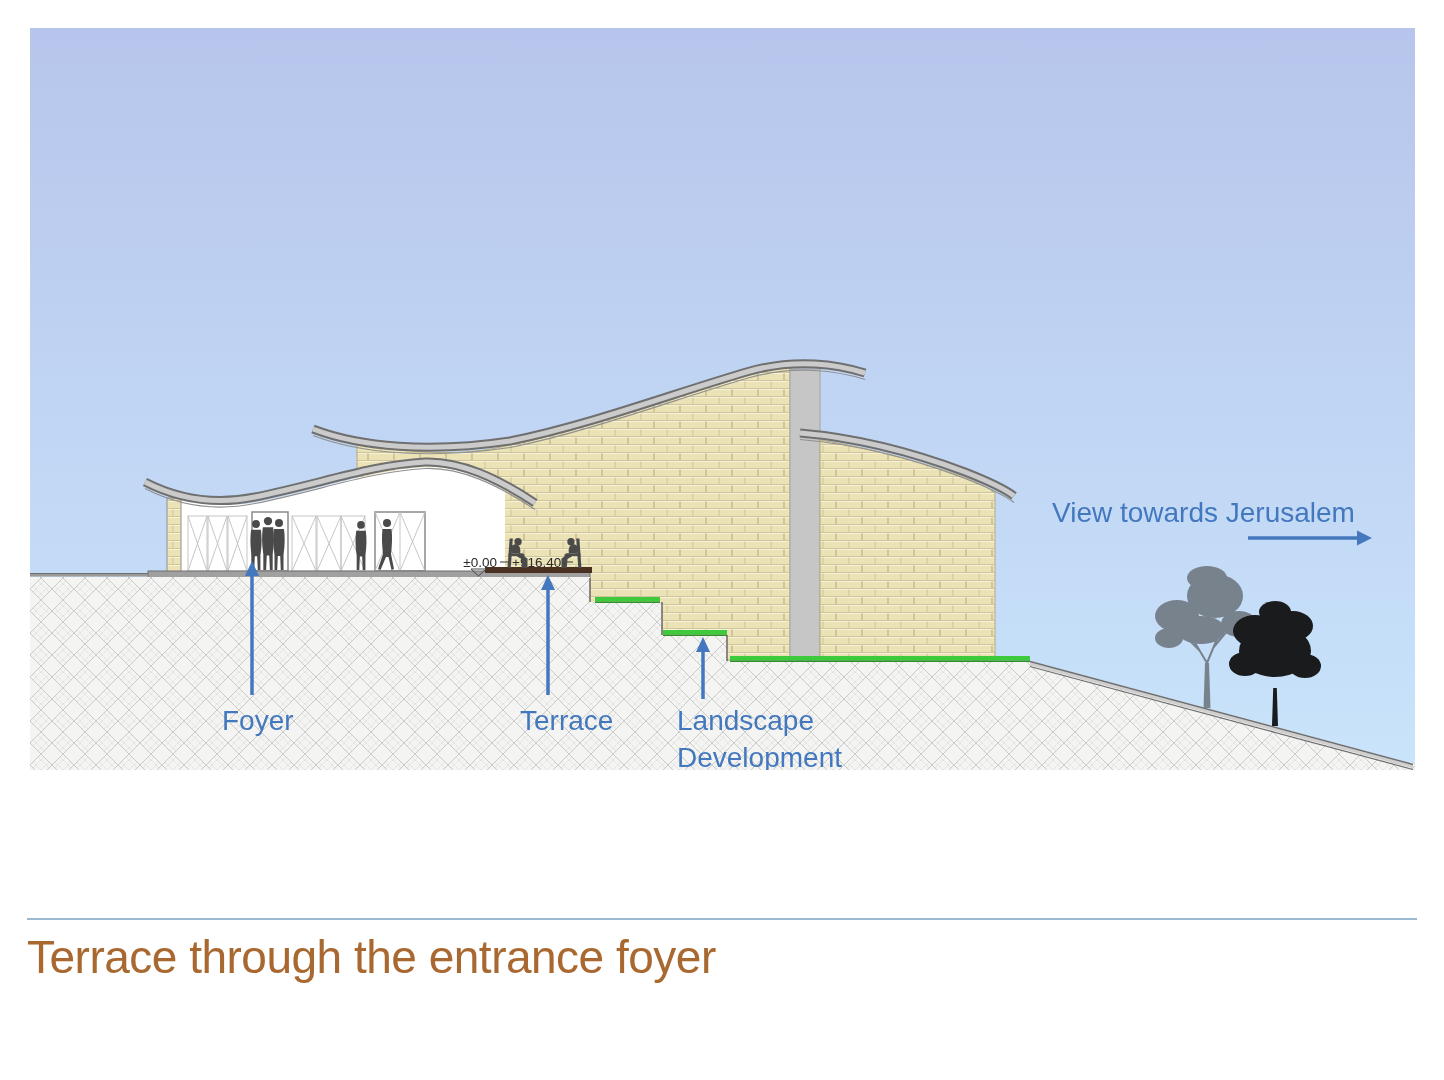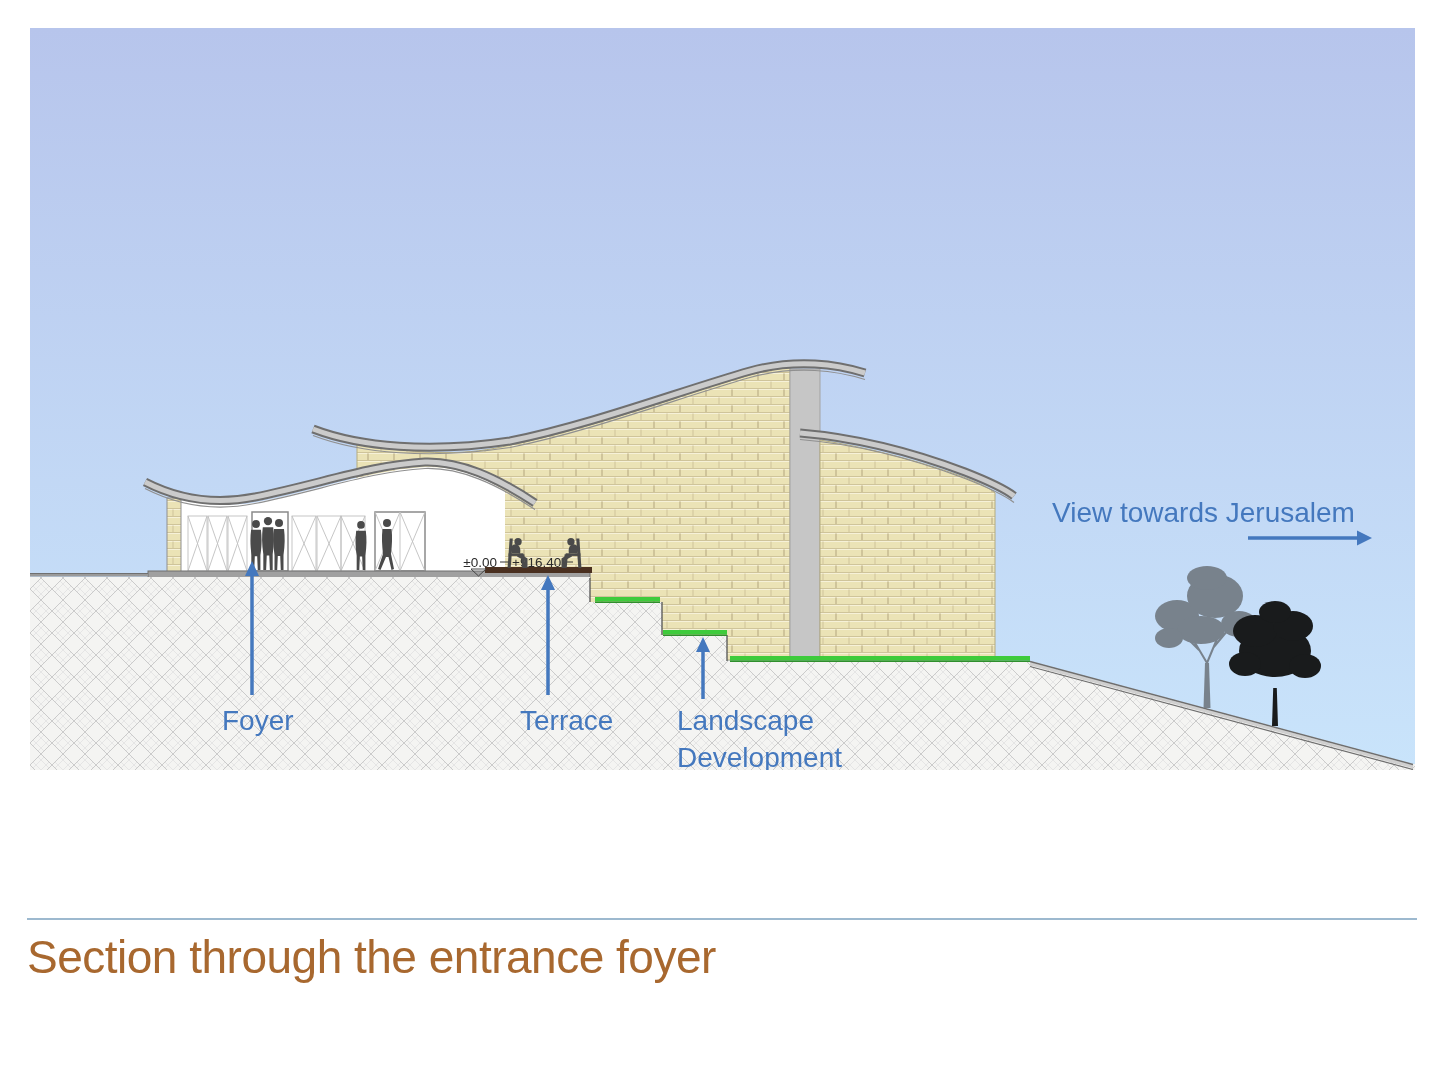--- a/index.html
+++ b/index.html
@@ -191,15 +191,15 @@
     <polygon points="1327,502.5 1342,510 1327,517.5"></polygon>
     <text x="192" y="702" font-size="28">Foyer</text>
     <text x="490" y="702" font-size="28">Terrace</text>
     <text x="647" y="702" font-size="28">Landscape</text>
     <text x="647" y="739" font-size="28">Development</text>
     <text x="1022" y="494" font-size="28">View towards Jerusalem</text>
   </g>
 </svg>
 
 <div class="caption-rule"></div>
-<div class="caption-title">Section through the entrance foyer</div>
+<div class="caption-title">Terrace through the entrance foyer</div>
 
 </div>
 
 </body></html>

